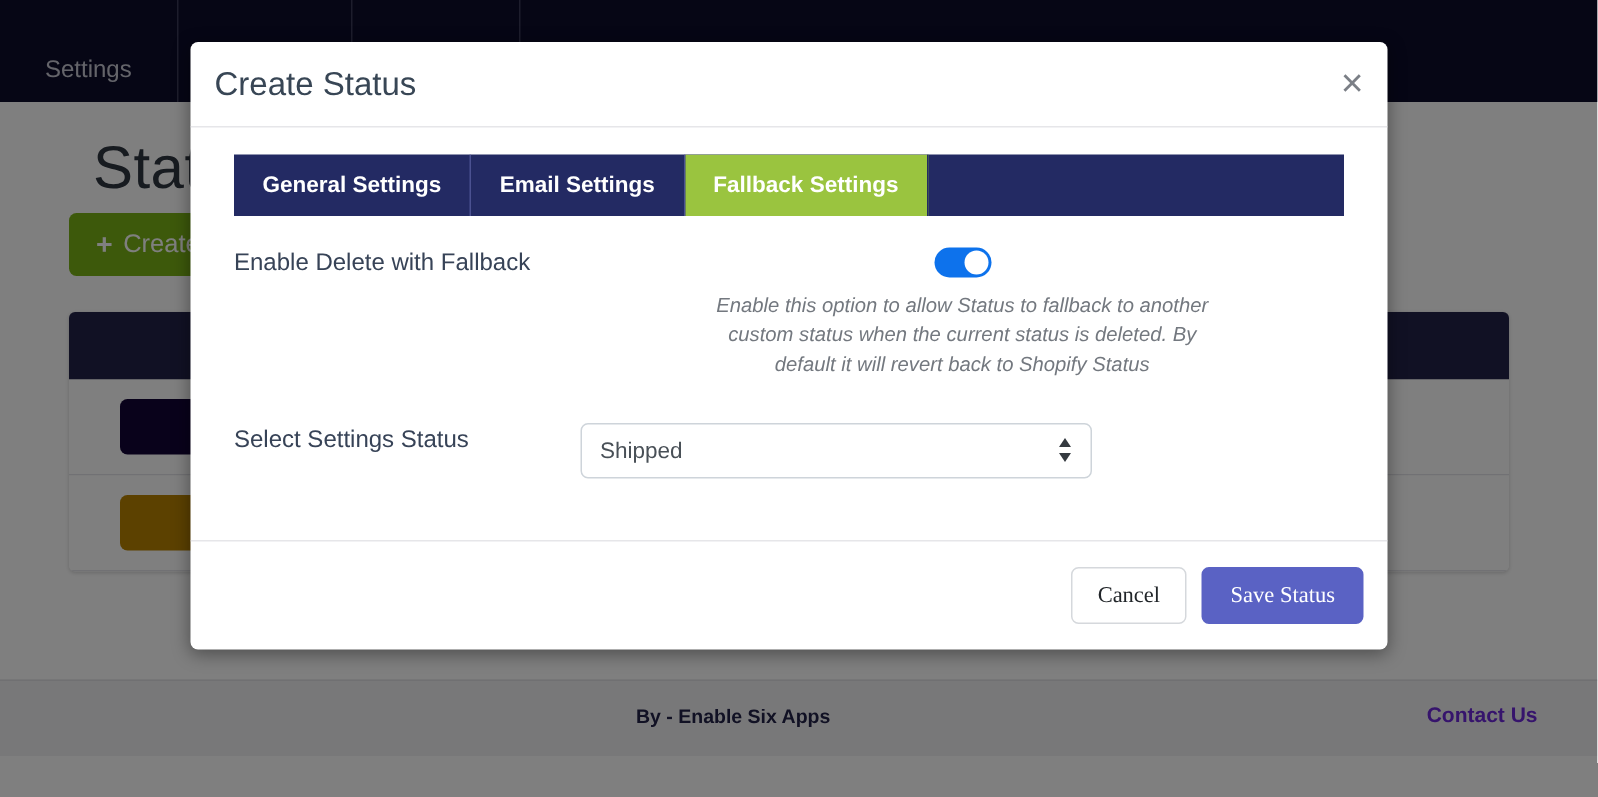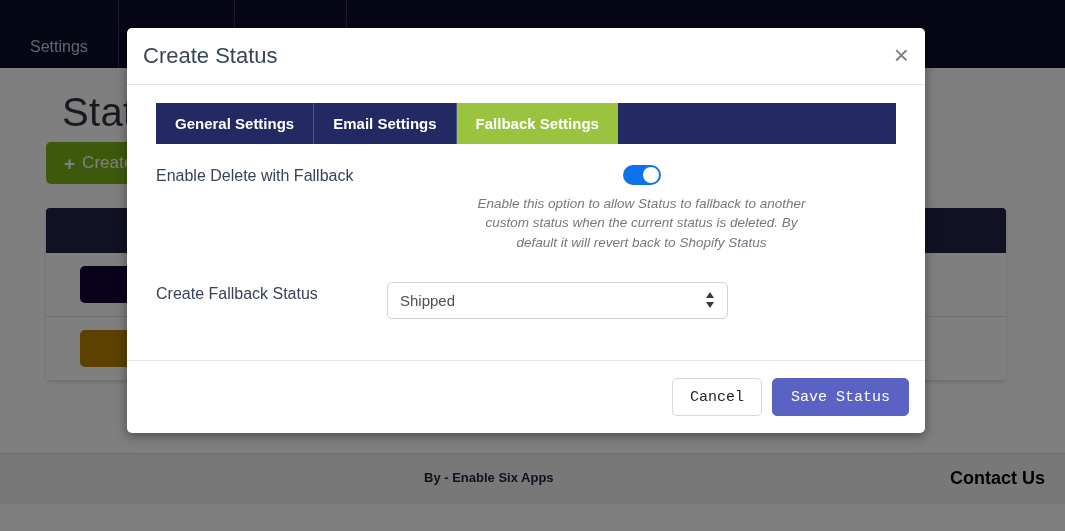--- a/index.html
+++ b/index.html
@@ -126,25 +126,25 @@
   .footer-credit {
     position: absolute;
     left: 424px;
     top: 470px;
     font-size: 13px;
     font-weight: 700;
     color: #232348;
   }
   .footer-link {
     position: absolute;
-    right: 20px;
+    right: 40px;
     top: 468px;
-    font-size: 18px;
+    font-size: 14px;
     font-weight: 700;
-    color: #000000;
+    color: #6d28d9;
     text-decoration: none;
     cursor: pointer;
   }
 
   
   .backdrop {
     position: absolute;
     inset: 0;
     background: rgba(0,0,0,0.5);
   }
@@ -298,21 +298,21 @@
     align-items: center;
     justify-content: flex-end;
     gap: 10px;
     padding-right: 16px;
   }
   .btn {
     height: 38px;
     border-radius: 5px;
     font-size: 15px;
     cursor: pointer;
-    font-family: Liberation Mono, monospace;
+    font-family: Liberation Serif, serif;
   }
   .btn-cancel {
     background: #ffffff;
     border: 1px solid #d5d8dc;
     color: #212529;
     padding: 0 17px;
   }
   .btn-save {
     background: #5a62c4;
     border: 1px solid #5a62c4;
@@ -388,21 +388,21 @@
         <div class="form-label">Enable Delete with Fallback</div>
         <div class="form-field">
           <div class="switch">
             <div class="knob"></div>
           </div>
           <div class="help-text">Enable this option to allow Status to fallback to another custom status when the current status is deleted. By default it will revert back to Shopify Status</div>
         </div>
       </div>
 
       <div class="form-row" style="margin-top:28px">
-        <div class="form-label">Create Fallback Status</div>
+        <div class="form-label">Select Settings Status</div>
         <div class="form-field">
           <div class="select-wrap">
             <div class="select-box">
               <span>Shipped</span>
             </div>
             <svg class="select-arrows" viewBox="0 0 10 20">
               <path d="M5 2 L9 8 L1 8 Z" fill="#343a40"></path>
               <path d="M5 18 L9 12 L1 12 Z" fill="#343a40"></path>
             </svg>
           </div>

